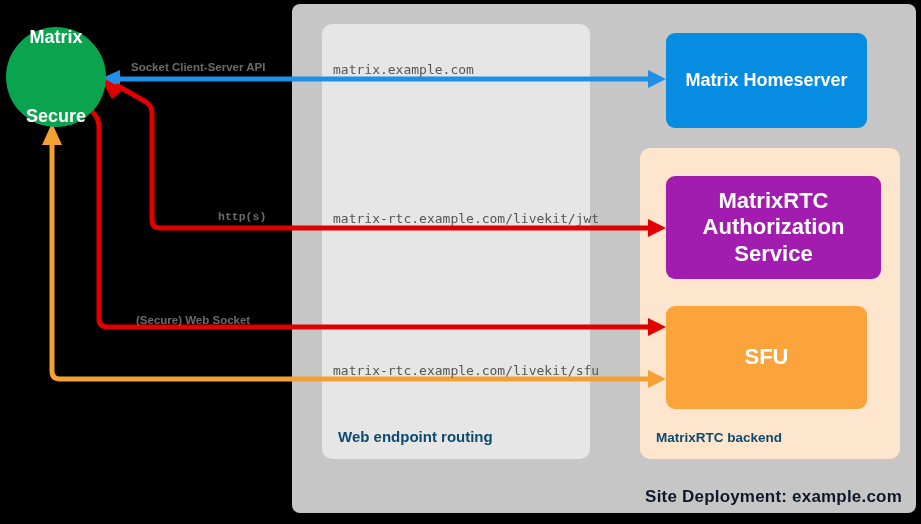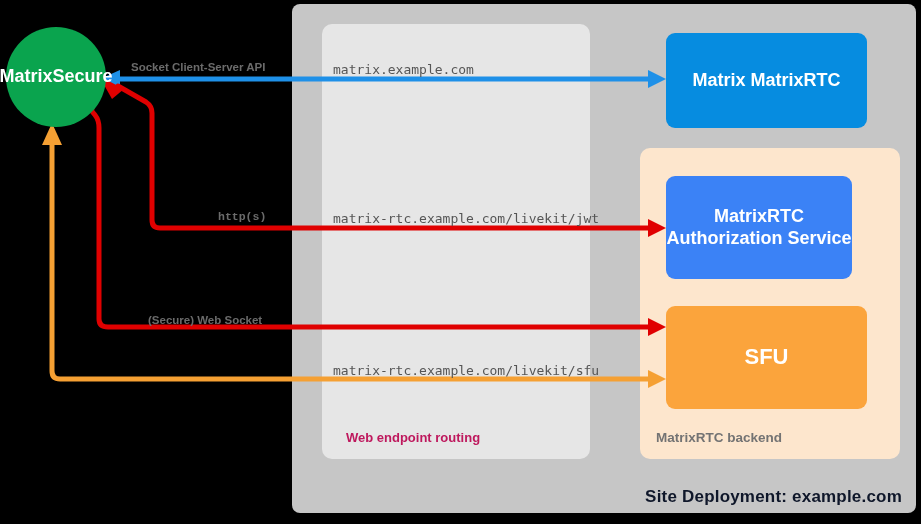--- a/index.html
+++ b/index.html
@@ -6,46 +6,46 @@
   body{width:921px;height:524px;overflow:hidden;
        font-family:"Liberation Sans",sans-serif;}
   #stage{position:relative;width:921px;height:524px;background:#000;}
 
   
   .panel{position:absolute;box-sizing:border-box;}
   #site-panel{left:292px;top:4px;width:624px;height:509px;background:#c6c6c6;border-radius:8px;}
   #site-label{position:absolute;right:14px;bottom:6px;color:#0f172a;font-size:17px;font-weight:bold;letter-spacing:.2px;}
 
   #routing-panel{left:322px;top:24px;width:268px;height:435px;background:#e6e6e6;border-radius:10px;}
-  #routing-label{position:absolute;left:24px;bottom:14px;color:#be185d;font-size:13px;font-weight:bold;}
+  #routing-label{position:absolute;left:16px;bottom:14px;color:#0c4a6e;font-size:15px;font-weight:bold;}
 
   #backend-panel{left:640px;top:148px;width:260px;height:311px;background:#fde6cd;border-radius:10px;}
-  #backend-label{position:absolute;left:16px;bottom:14px;color:#737373;font-size:13.5px;font-weight:bold;}
+  #backend-label{position:absolute;left:16px;bottom:14px;color:#0c4a6e;font-size:13.5px;font-weight:bold;}
 
   
   #client{position:absolute;left:6px;top:27px;width:100px;height:100px;border-radius:50%;
-          background:#0aa44e;display:flex;flex-direction:row;align-items:center;justify-content:center;
+          background:#0aa44e;display:flex;flex-direction:column;align-items:center;justify-content:space-between;
           color:#fff;font-size:18px;font-weight:bold;line-height:1.18;}
   .node-box{position:absolute;border-radius:9px;display:flex;align-items:center;justify-content:center;
             text-align:center;color:#fff;font-weight:bold;line-height:1.2;box-sizing:border-box;}
   #homeserver{left:666px;top:33px;width:201px;height:95px;background:#068ce0;font-size:18px;}
-  #authservice{left:666px;top:176px;width:186px;height:103px;background:#3b82f6;font-size:18px;}
+  #authservice{left:666px;top:176px;width:215px;height:103px;background:#a21caf;font-size:22px;}
   #sfu{left:666px;top:306px;width:201px;height:103px;background:#fba43c;font-size:22px;}
 
   
   .url{position:absolute;font-family:"DejaVu Sans Mono",monospace;font-size:13px;color:#555;white-space:nowrap;}
   #url-hs{left:333px;top:62px;}
   #url-jwt{left:333px;top:211px;}
   #url-sfu{left:333px;top:315px;margin-top:48px;}
 
   
   .edge-label{position:absolute;font-size:11.5px;font-weight:bold;color:#6b6b6b;white-space:nowrap;}
   #lbl-csapi{left:131px;top:61px;}
   #lbl-https{left:218px;top:210px;font-family:Liberation Mono, monospace;}
-  #lbl-ws{left:148px;top:314px;}
+  #lbl-ws{left:136px;top:314px;}
   #lbl-webrtc{left:61px;top:364px;}
 
   svg#edges{position:absolute;left:0;top:0;width:921px;height:524px;overflow:visible;}
 </style>
 </head>
 <body>
 
 <div id="stage">
 
   <div id="site-panel" class="panel">
@@ -85,21 +85,21 @@
       <polygon points="666,379 648,370 648,388" fill="#f5a033"></polygon>
       <polygon points="52,123 62,145 42,145" fill="#f5a033"></polygon>
     </g>
   </svg>
 
   <div id="client">
     <span>Matrix</span>
     <span>Secure</span>
   </div>
 
-  <div id="homeserver" class="node-box">Matrix MatrixRTC</div>
+  <div id="homeserver" class="node-box">Matrix Homeserver</div>
   <div id="authservice" class="node-box">MatrixRTC Authorization Service</div>
   <div id="sfu" class="node-box">SFU</div>
 
   <div id="url-hs" class="url">matrix.example.com</div>
   <div id="url-jwt" class="url">matrix-rtc.example.com/livekit/jwt</div>
   <div id="url-sfu" class="url">matrix-rtc.example.com/livekit/sfu</div>
 
   <div id="lbl-csapi" class="edge-label">Socket Client-Server API</div>
   <div id="lbl-https" class="edge-label">http(s)</div>
   <div id="lbl-ws" class="edge-label">(Secure) Web Socket</div>

